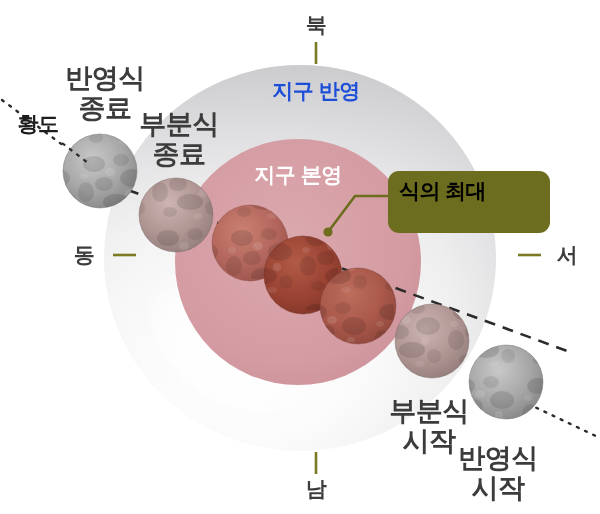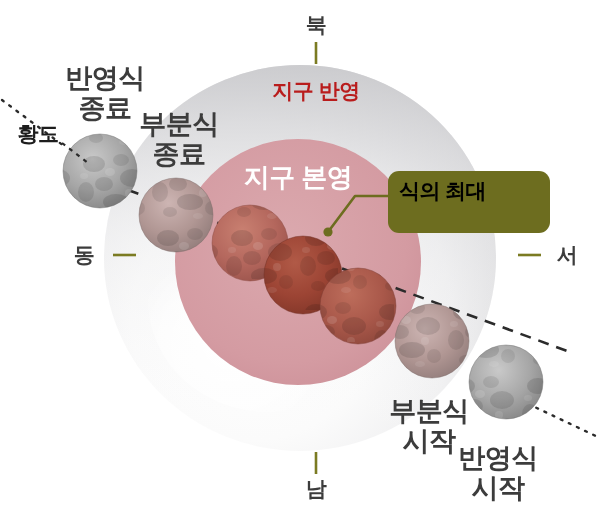--- a/index.html
+++ b/index.html
@@ -6,22 +6,22 @@
   body{width:600px;height:514px;overflow:hidden;
        font-family:"Liberation Sans","DejaVu Sans",sans-serif;}
   #stage{position:relative;width:600px;height:514px;background:#fff;}
   #stage svg{position:absolute;left:0;top:0;}
 
   .lbl{position:absolute;color:#3a3a3a;font-weight:bold;text-align:center;
        line-height:1.12;letter-spacing:-0.5px;white-space:pre-line;}
   .lbl.compass{font-size:21px;color:#3c3c3c;}
   .lbl.phase{font-size:27px;color:#3c3c3c;}
   .lbl.ecliptic{font-size:21px;color:#1d1d1d;}
-  .lbl.penumbra-name{font-size:21px;color:#b91c1c;}
-  .lbl.umbra-name{font-size:26px;color:#ffffff;}
+  .lbl.penumbra-name{font-size:21px;color:#1d4ed8;}
+  .lbl.umbra-name{font-size:21px;color:#ffffff;}
 
   #callout{position:absolute;left:388px;top:171px;width:162px;height:62px;
            background:#6d6d1f;border-radius:11px;box-sizing:border-box;
            padding:6px 11px 0 11px;}
   #callout div{color:#000000;font-size:21px;font-weight:bold;
                line-height:1.32;letter-spacing:-0.6px;white-space:nowrap;}
 </style>
 </head>
 <body>
 
@@ -210,21 +210,21 @@
 
   <div class="lbl penumbra-name" style="left:246px;top:79px;width:140px;">지구 반영</div>
 
   <div class="lbl umbra-name" style="left:228px;top:163px;width:140px;">지구 본영</div>
 
   <div class="lbl compass" style="left:291px;top:13px;width:50px;">북</div>
   <div class="lbl compass" style="left:291px;top:477px;width:50px;">남</div>
   <div class="lbl compass" style="left:62px;top:243px;width:44px;">동</div>
   <div class="lbl compass" style="left:545px;top:243px;width:44px;">서</div>
 
-  <div class="lbl ecliptic" style="left:8px;top:122px;width:60px;">황도</div>
+  <div class="lbl ecliptic" style="left:8px;top:112px;width:60px;">황도</div>
 
   <div class="lbl phase" style="left:62px;top:63px;width:86px;">반영식
 종료</div>
 
   <div class="lbl phase" style="left:136px;top:109px;width:86px;">부분식
 종료</div>
 
   <div class="lbl phase" style="left:386px;top:396px;width:86px;">부분식
 시작</div>
 

